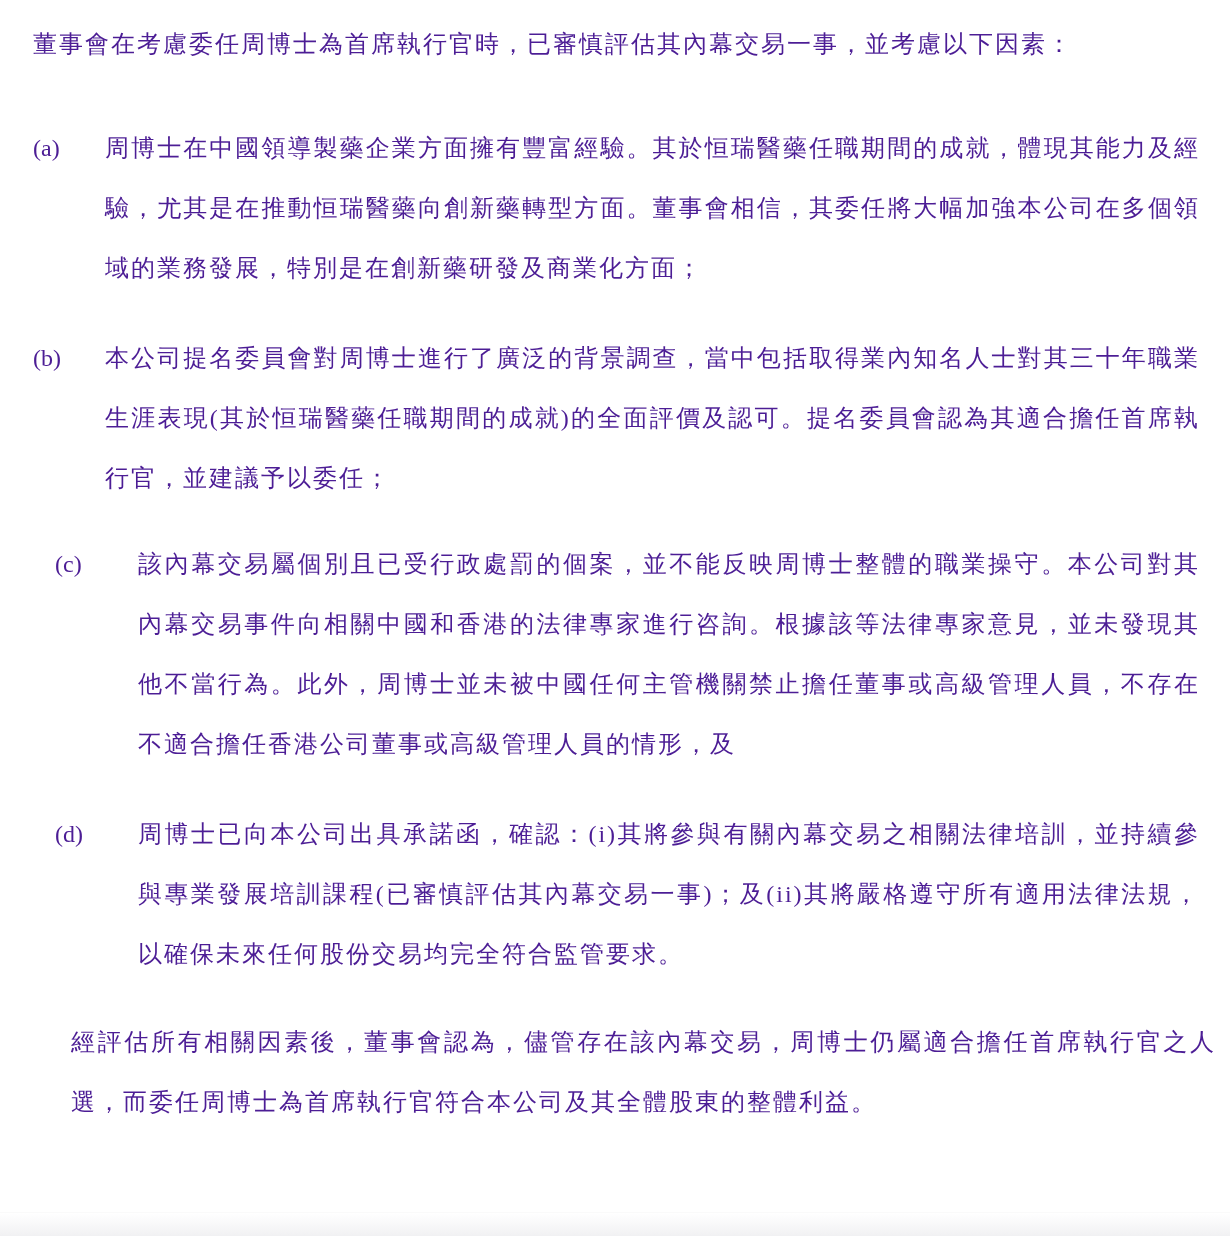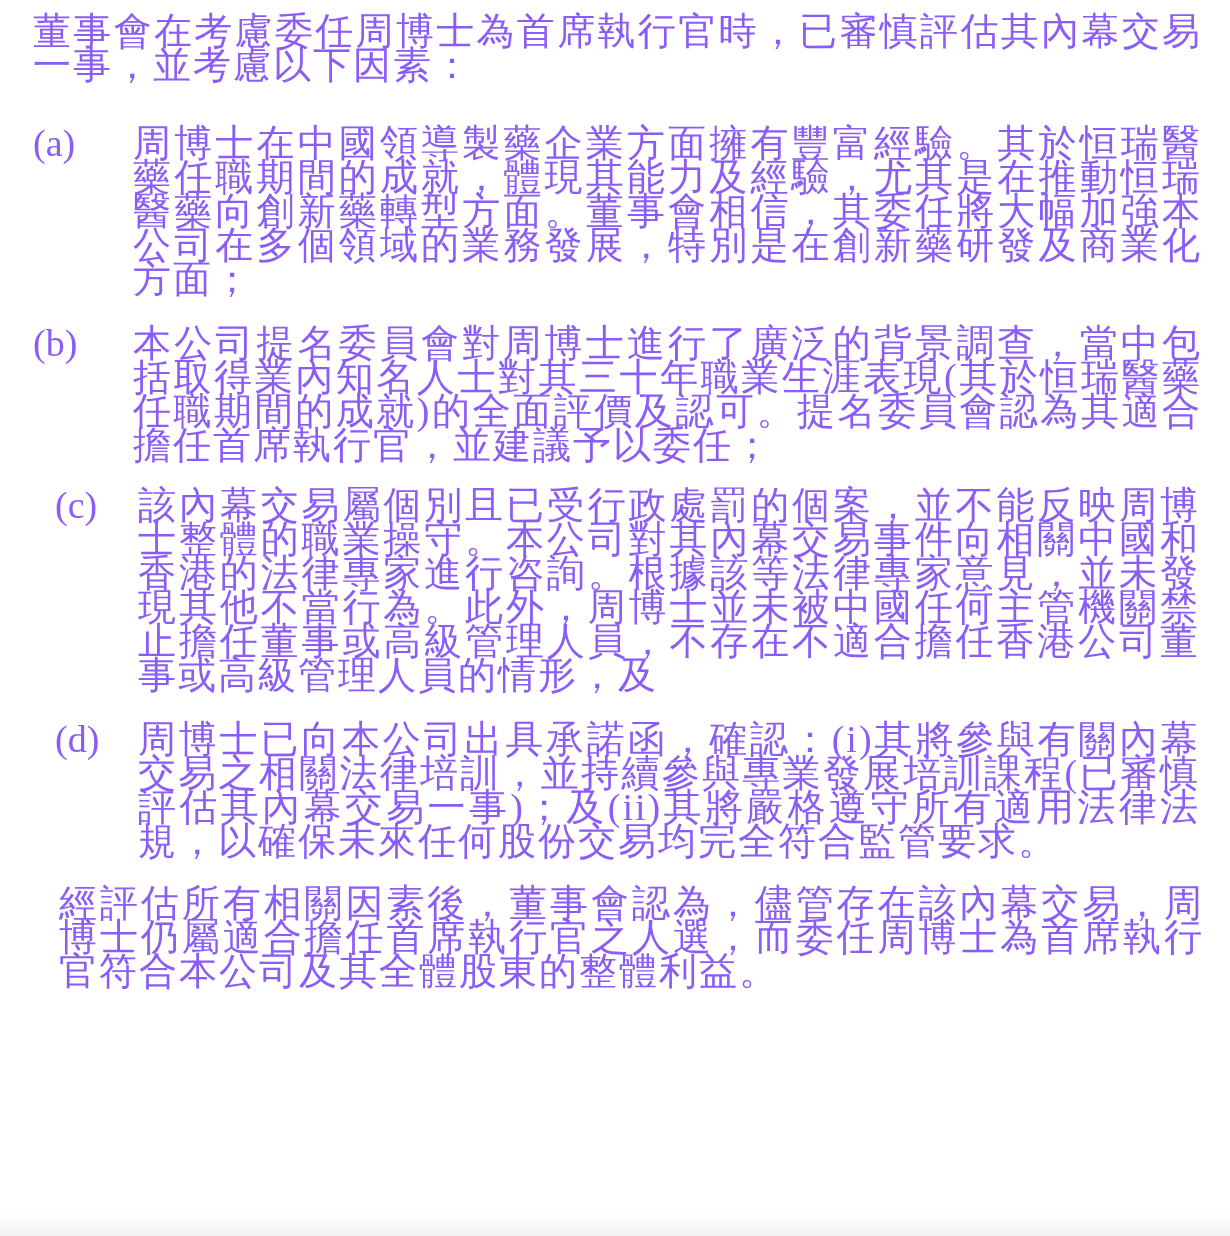--- a/index.html
+++ b/index.html
@@ -16,49 +16,49 @@
     overflow: hidden;
     background: #ffffff;
   }
   .content {
     position: absolute;
     top: 14px;
     left: 33px;
     right: 28px;
   }
   .para, .item-text, .item-marker {
-    font-size: 38px;
-    line-height: 34px;
+    font-size: 24px;
+    line-height: 60px;
     letter-spacing: 2px;
     text-align: justify;
     text-justify: inter-character;
-    color: #8b5cf6;
+    color: #4c1d95;
   }
   .intro {
     width: 1169px;
     margin-bottom: 44px;
   }
   .item {
     display: flex;
     align-items: flex-start;
   }
   .item-marker {
     flex: 0 0 72px;
     letter-spacing: 0;
     text-align: left;
   }
   .item-a { margin-bottom: 30px; }
   .item-b { margin-bottom: 26px; }
   .item-c { margin-left: 22px; margin-bottom: 30px; }
   .item-d { margin-left: 22px; margin-bottom: 28px; }
   .item-c .item-marker, .item-d .item-marker { flex: 0 0 83px; }
-  .item-a .item-text, .item-b .item-text { width: 1095px; margin-left: 28px; }
+  .item-a .item-text, .item-b .item-text { width: 1095px; }
   .item-c .item-text, .item-d .item-text { width: 1062px; font-family: Liberation Serif, serif; }
   .conclusion {
-    margin-left: 26px;
+    margin-left: 38px;
     width: 1145px;
   }
   .page-bottom-edge {
     position: absolute;
     left: 0;
     bottom: 0;
     width: 100%;
     height: 24px;
     background: linear-gradient(#ffffff, #f1f1f3);
     border-top: 1px solid #fafafa;

